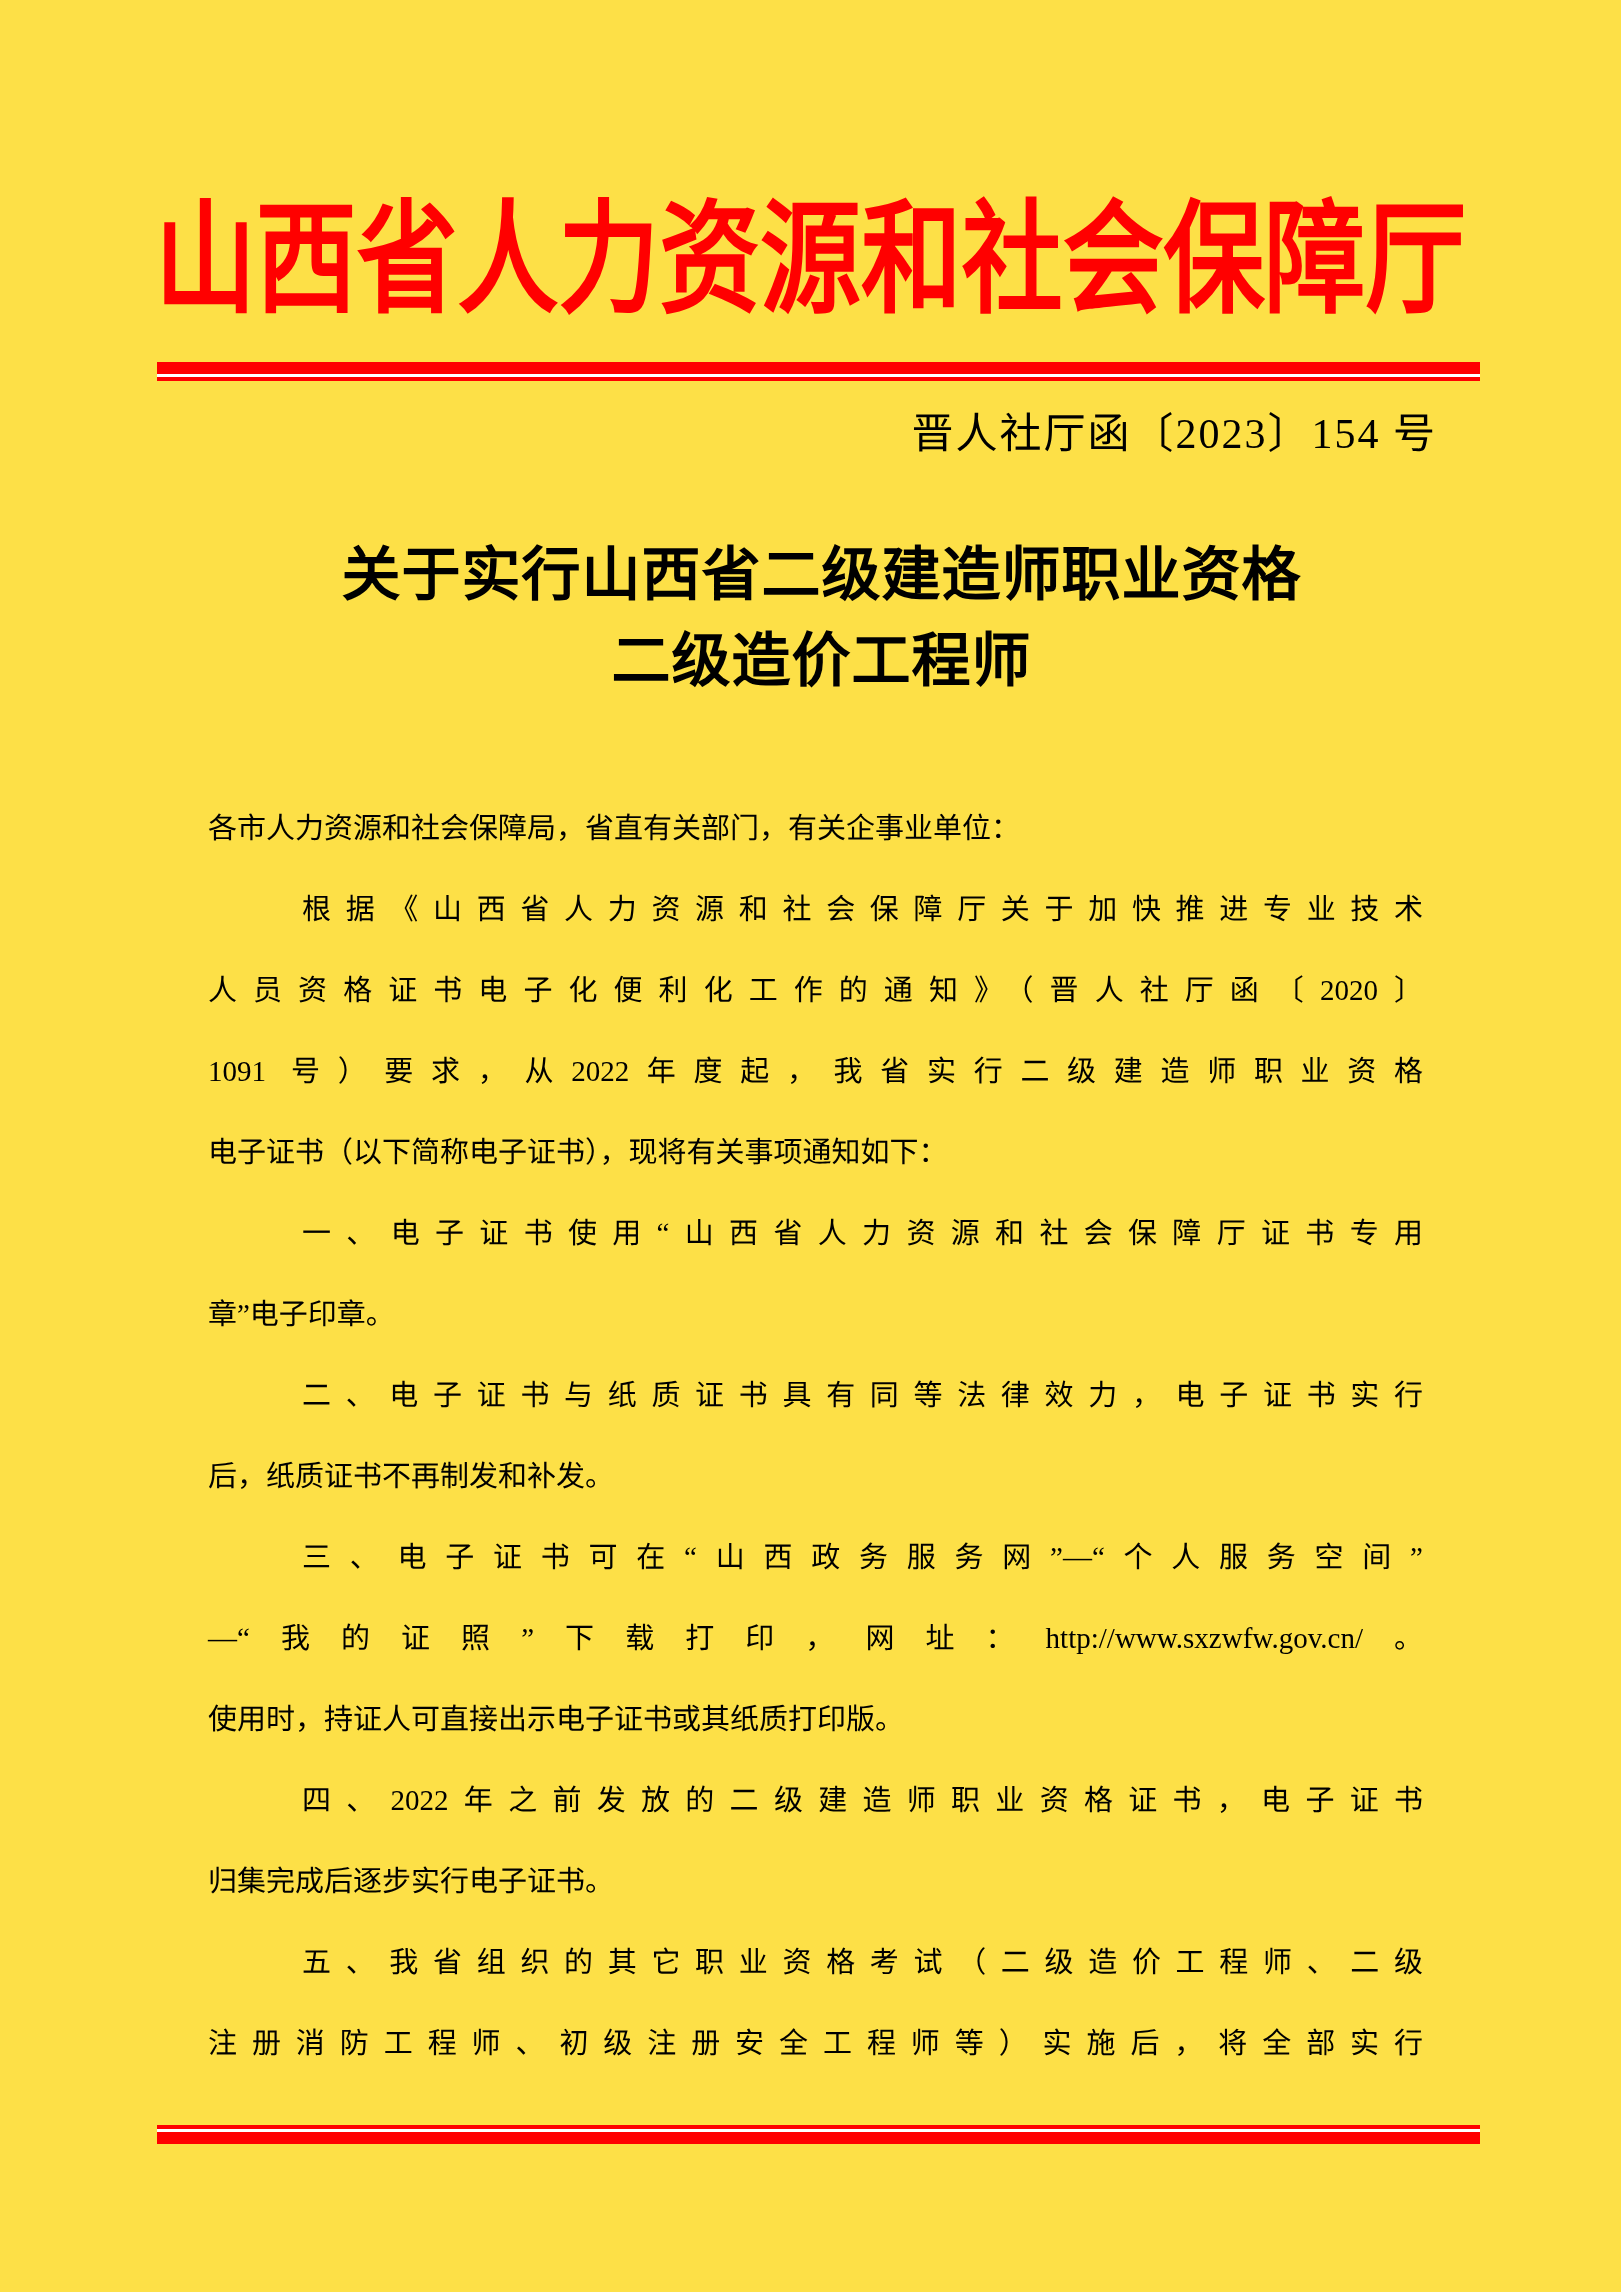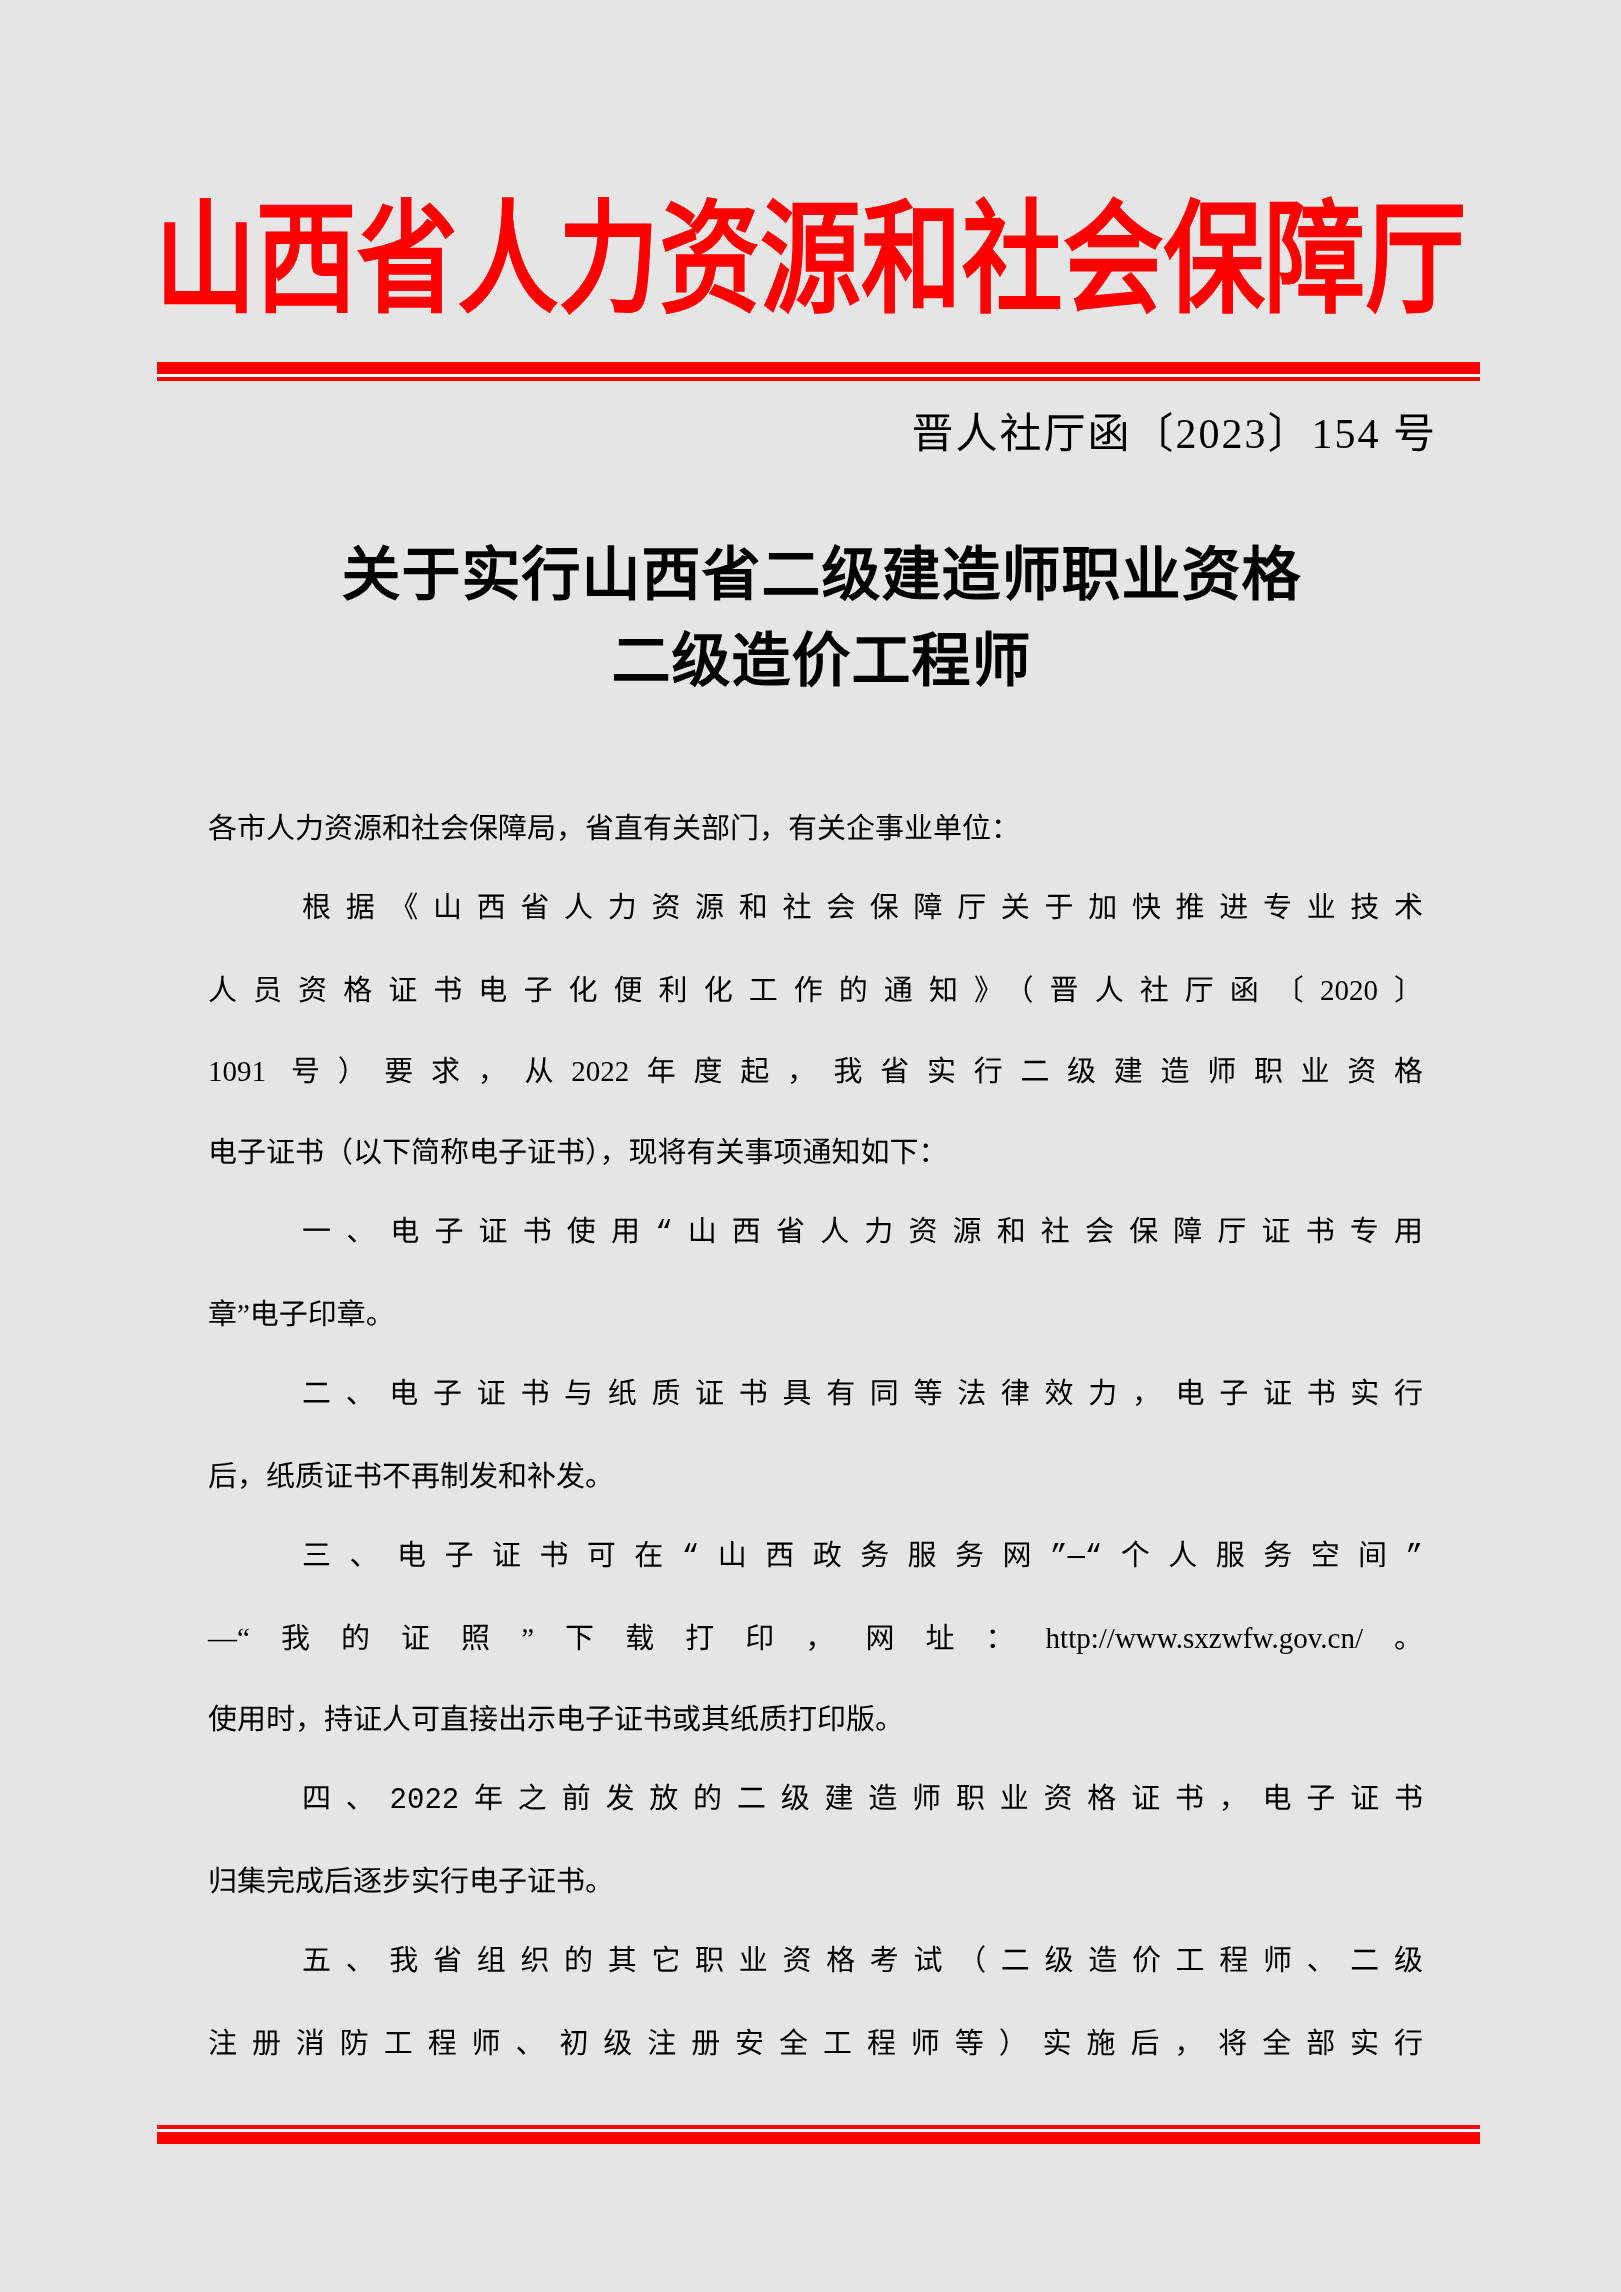--- a/index.html
+++ b/index.html
@@ -6,21 +6,21 @@
   html, body {
     margin: 0;
     padding: 0;
     background: #888;
   }
   .page {
     position: relative;
     width: 1621px;
     height: 2293px;
     margin: 0 auto;
-    background: #e5e5e5;
+    background: #fde047;
     overflow: hidden;
     font-family: "Liberation Serif", "DejaVu Serif", serif;
     color: #000000;
   }
 
   
   .org-title {
     position: absolute;
     top: 192px;
     left: 0;
@@ -94,21 +94,20 @@
     white-space: normal;
     text-align: justify;
     text-align-last: justify;
   }
   .body-line.indent {
     padding-left: 94px;
   }
   .body-line.indent.fill {
     padding-left: 0;
     text-indent: 94px;
-    font-family: Liberation Mono, monospace;
   }
 </style>
 </head>
 <body>
 
 <div class="page">
 
   <div class="org-title">山西省人力资源和社会保障厅</div>
 
   <div class="rule rule-top">

